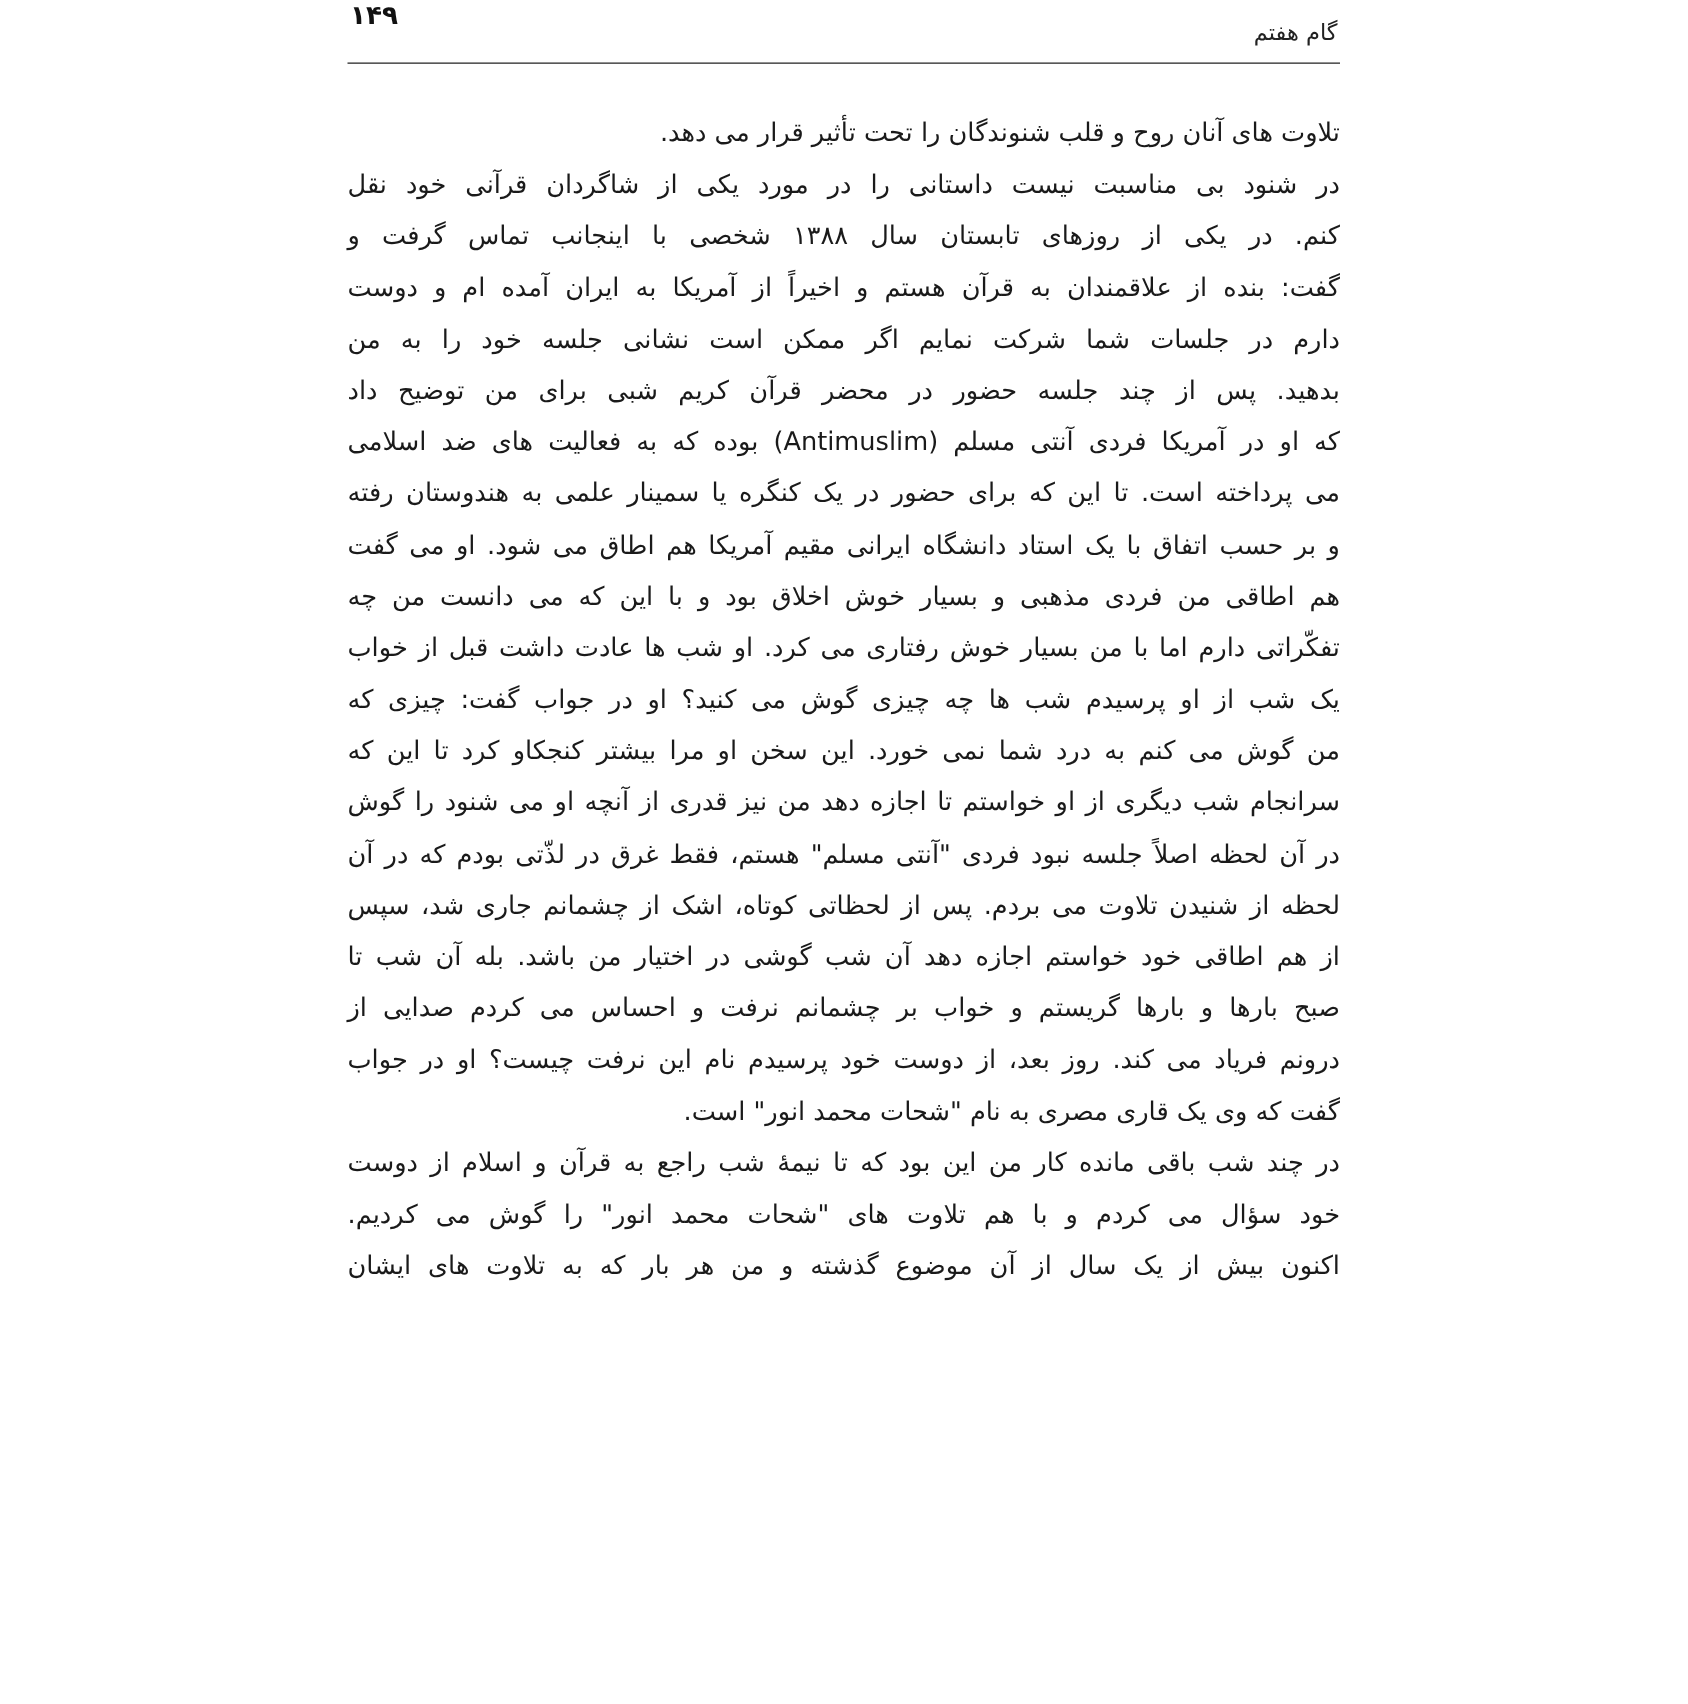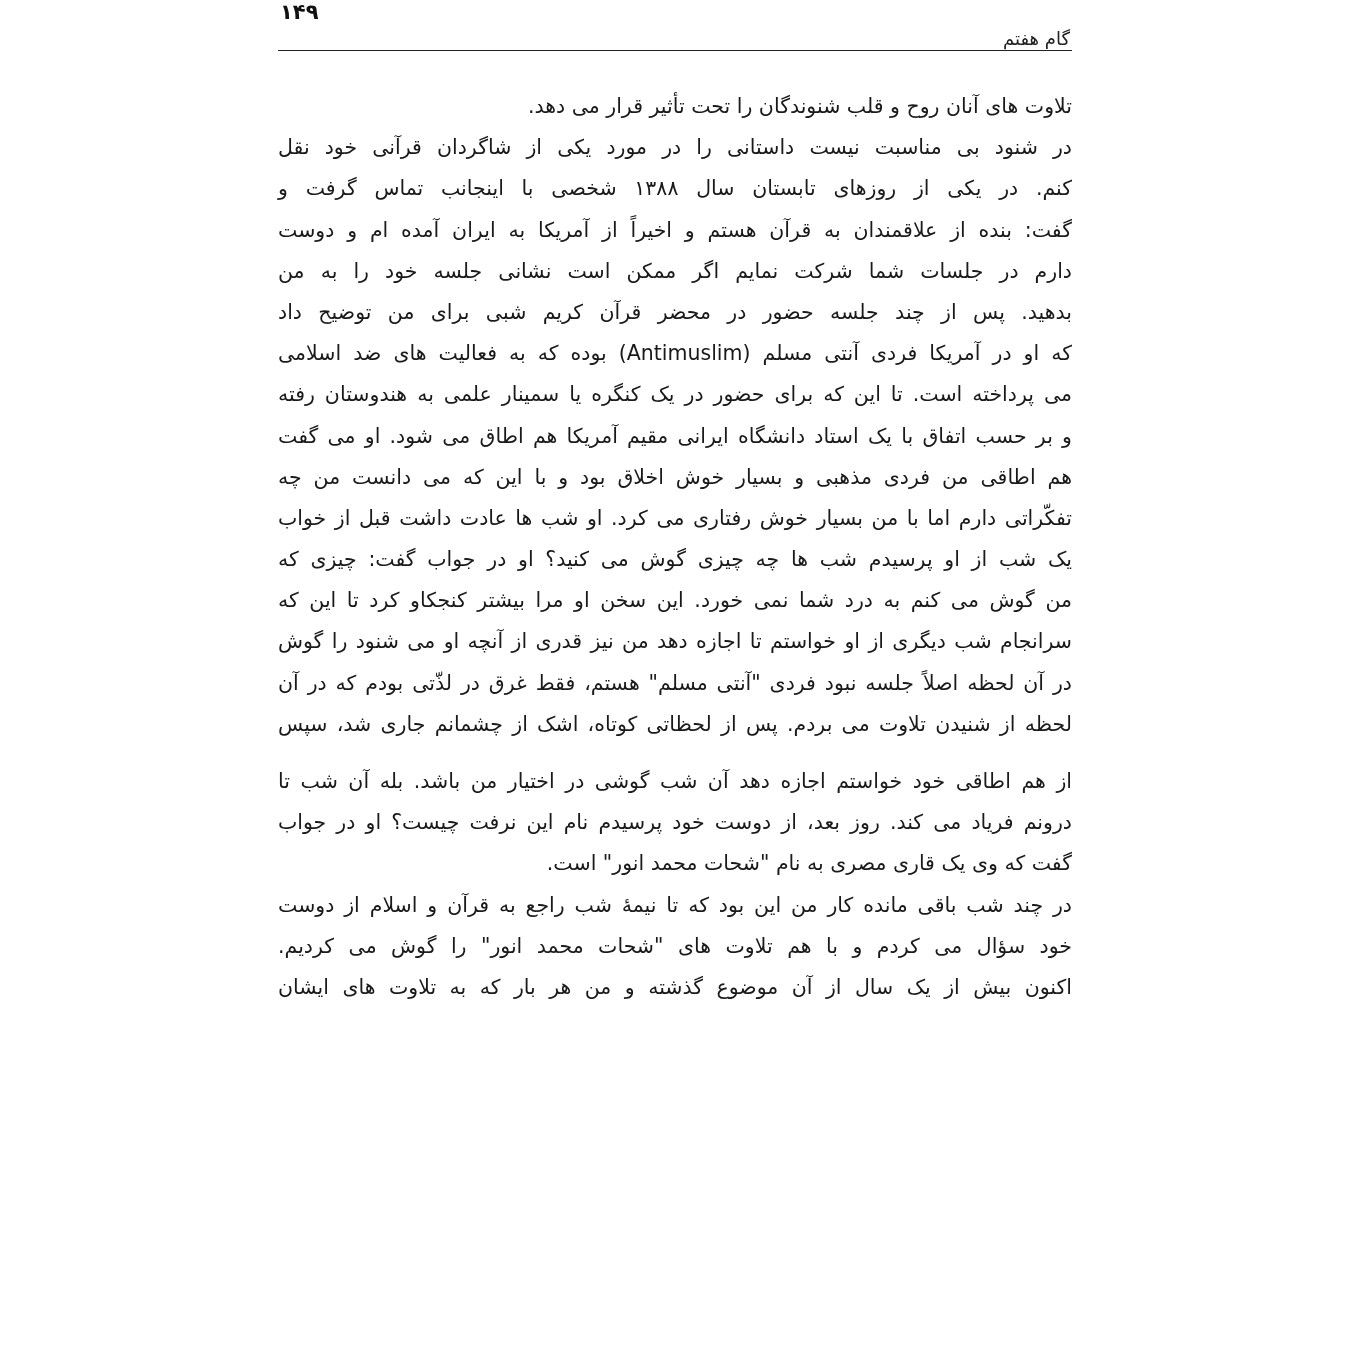--- a/index.html
+++ b/index.html
@@ -23,21 +23,21 @@
     direction: rtl;
   }
   .running-header {
     position: relative;
     height: 50px;
     border-bottom: 1.5px solid #222;
   }
   .chapter-title {
     position: absolute;
     right: 2px;
-    top: 28px;
+    top: 16px;
     font-size: 18px;
     color: #222;
   }
   .page-number {
     position: absolute;
     left: 2px;
     top: 0;
     font-size: 21px;
     font-weight: bold;
     color: #111;
@@ -88,21 +88,22 @@
       <div class="line" style="display: block;">هم اطاقی من فردی مذهبی و بسیار خوش اخلاق بود و با این که می دانست من چه</div>
       <div class="line" style="display: block;">تفکّراتی دارم اما با من بسیار خوش رفتاری می کرد. او شب ها عادت داشت قبل از خواب</div>
     </div>
 
     <div>
       <div class="line" style="display: block;">یک شب از او پرسیدم شب ها چه چیزی گوش می کنید؟ او در جواب گفت: چیزی که</div>
       <div class="line" style="display: block;">من گوش می کنم به درد شما نمی خورد. این سخن او مرا بیشتر کنجکاو کرد تا این که</div>
       <div class="line" style="display: block;">سرانجام شب دیگری از او خواستم تا اجازه دهد من نیز قدری از آنچه او می شنود را گوش</div>
       <div class="line" style="display: block;">در آن لحظه اصلاً جلسه نبود فردی "آنتی مسلم" هستم، فقط غرق در لذّتی بودم که در آن</div>
       <div class="line" style="display: block;">لحظه از شنیدن تلاوت می بردم. پس از لحظاتی کوتاه، اشک از چشمانم جاری شد، سپس</div>
-      <div class="line" style="display: block; margin-top: 16px;">از هم اطاقی خود خواستم اجازه دهد آن شب گوشی در اختیار من باشد. بله آن شب تا</div>
+      <div class="line" style="display: block;">از هم اطاقی خود خواستم اجازه دهد آن شب گوشی در اختیار من باشد. بله آن شب تا</div>
+      <div class="line" style="display: block;">صبح بارها و بارها گریستم و خواب بر چشمانم نرفت و احساس می کردم صدایی از</div>
       <div class="line" style="display: block;">درونم فریاد می کند. روز بعد، از دوست خود پرسیدم نام این نرفت چیست؟ او در جواب</div>
       <div class="line last" style="display: block;">گفت که وی یک قاری مصری به نام "شحات محمد انور" است.</div>
     </div>
 
     <div>
       <div class="line" style="display: block;">در چند شب باقی مانده کار من این بود که تا نیمهٔ شب راجع به قرآن و اسلام از دوست</div>
       <div class="line" style="display: block;">خود سؤال می کردم و با هم تلاوت های "شحات محمد انور" را گوش می کردیم.</div>
       <div class="line" style="display: block;">اکنون بیش از یک سال از آن موضوع گذشته و من هر بار که به تلاوت های ایشان</div>
     </div>
   </div>

